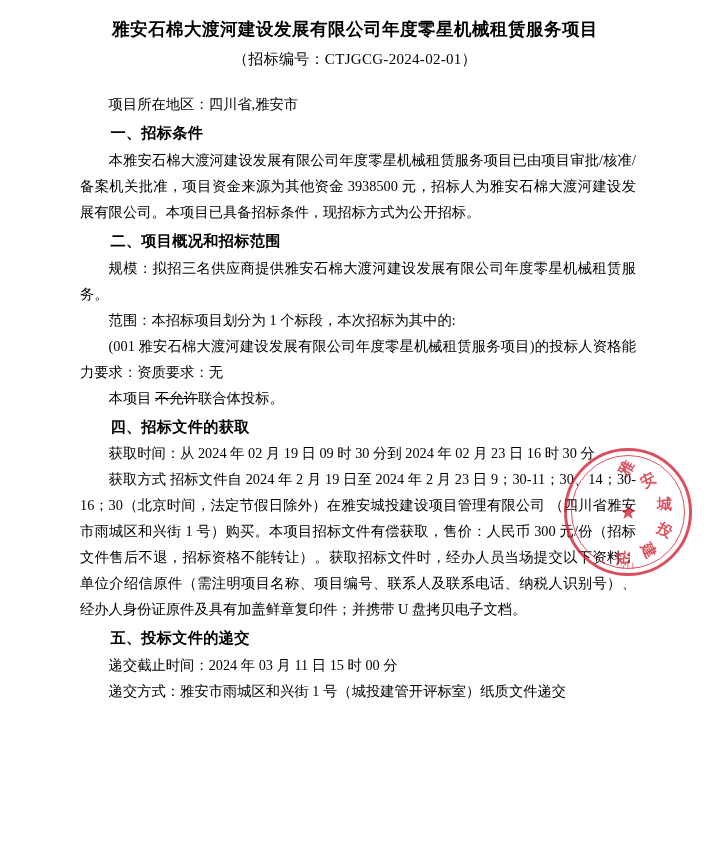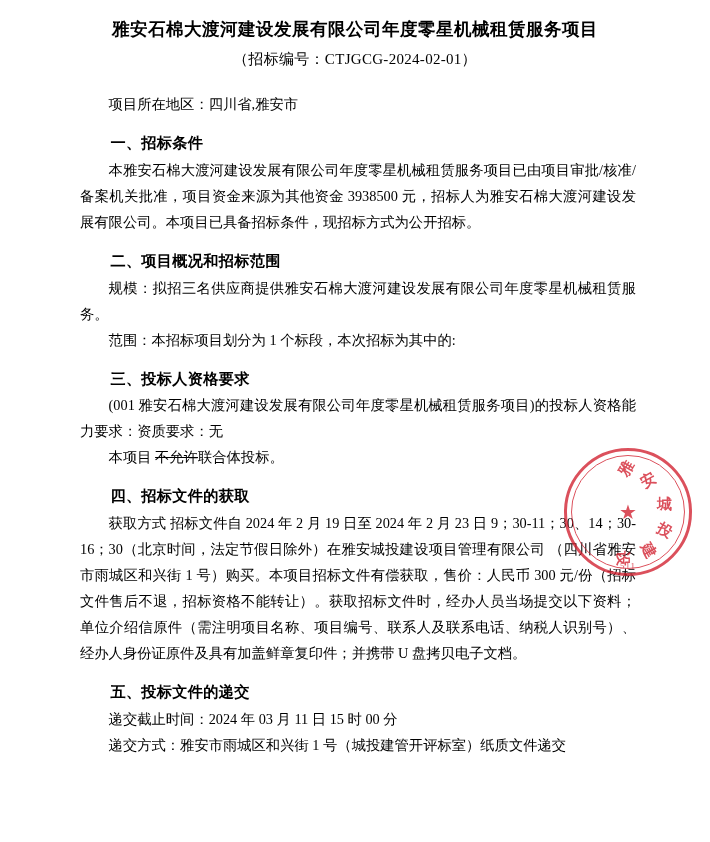--- a/index.html
+++ b/index.html
@@ -39,21 +39,21 @@
   .body-area {
     margin-top: 22px;
     padding-left: 80px;
     padding-right: 74px;
     font-size: 14.3px;
     line-height: 1.82;
   }
   .section-head {
     font-weight: bold;
     font-size: 15.2px;
-    margin-top: 12px;
+    margin-top: 2px;
     margin-bottom: 0;
     letter-spacing: 0.3px;
   }
   .indent1 {
     text-indent: 2em;
   }
   .noindent {
     text-indent: 0;
   }
   .para {
@@ -131,25 +131,25 @@
 
     <p class="para indent1">项目所在地区：四川省,雅安市</p>
 
     <p class="section-head indent1">一、招标条件</p>
     <p class="para indent1">本雅安石棉大渡河建设发展有限公司年度零星机械租赁服务项目已由项目审批/核准/备案机关批准，项目资金来源为其他资金 3938500 元，招标人为雅安石棉大渡河建设发展有限公司。本项目已具备招标条件，现招标方式为公开招标。</p>
 
     <p class="section-head indent1">二、项目概况和招标范围</p>
     <p class="para indent1">规模：拟招三名供应商提供雅安石棉大渡河建设发展有限公司年度零星机械租赁服务。</p>
     <p class="para indent1">范围：本招标项目划分为 1 个标段，本次招标为其中的:</p>
 
-    <p class="section-head indent1">三、投标人资格要求</p>
     <p class="para indent1">(001 雅安石棉大渡河建设发展有限公司年度零星机械租赁服务项目)的投标人资格能力要求：资质要求：无</p>
     <p class="para indent1"><span>本项目 </span><span class="strike">不允许</span><span>联合体投标。</span></p>
 
     <p class="section-head indent1">四、招标文件的获取</p>
+    <p class="para indent1">获取时间：从 2024 年 02 月 19 日  09 时 30 分到 2024 年 02 月 23 日  16 时 30 分</p>
     <p class="para indent1">获取方式 招标文件自 2024 年  2 月  19 日至 2024 年 2 月  23 日 9；30-11；30、14；30-16；30（北京时间，法定节假日除外）在雅安城投建设项目管理有限公司 （四川省雅安市雨城区和兴街 1 号）购买。本项目招标文件有偿获取，售价：人民币 300 元/份（招标文件售后不退，招标资格不能转让）。获取招标文件时，经办人员当场提交以下资料；单位介绍信原件（需注明项目名称、项目编号、联系人及联系电话、纳税人识别号）、经办人身份证原件及具有加盖鲜章复印件；并携带 U 盘拷贝电子文档。</p>
 
     <p class="section-head indent1">五、投标文件的递交</p>
     <p class="para indent1">递交截止时间：2024 年 03 月 11 日  15 时 00 分</p>
     <p class="para indent1">递交方式：雅安市雨城区和兴街 1 号（城投建管开评标室）纸质文件递交</p>
 
   </div>
 
   <div class="stamp">
     <div class="inner-ring"></div>

